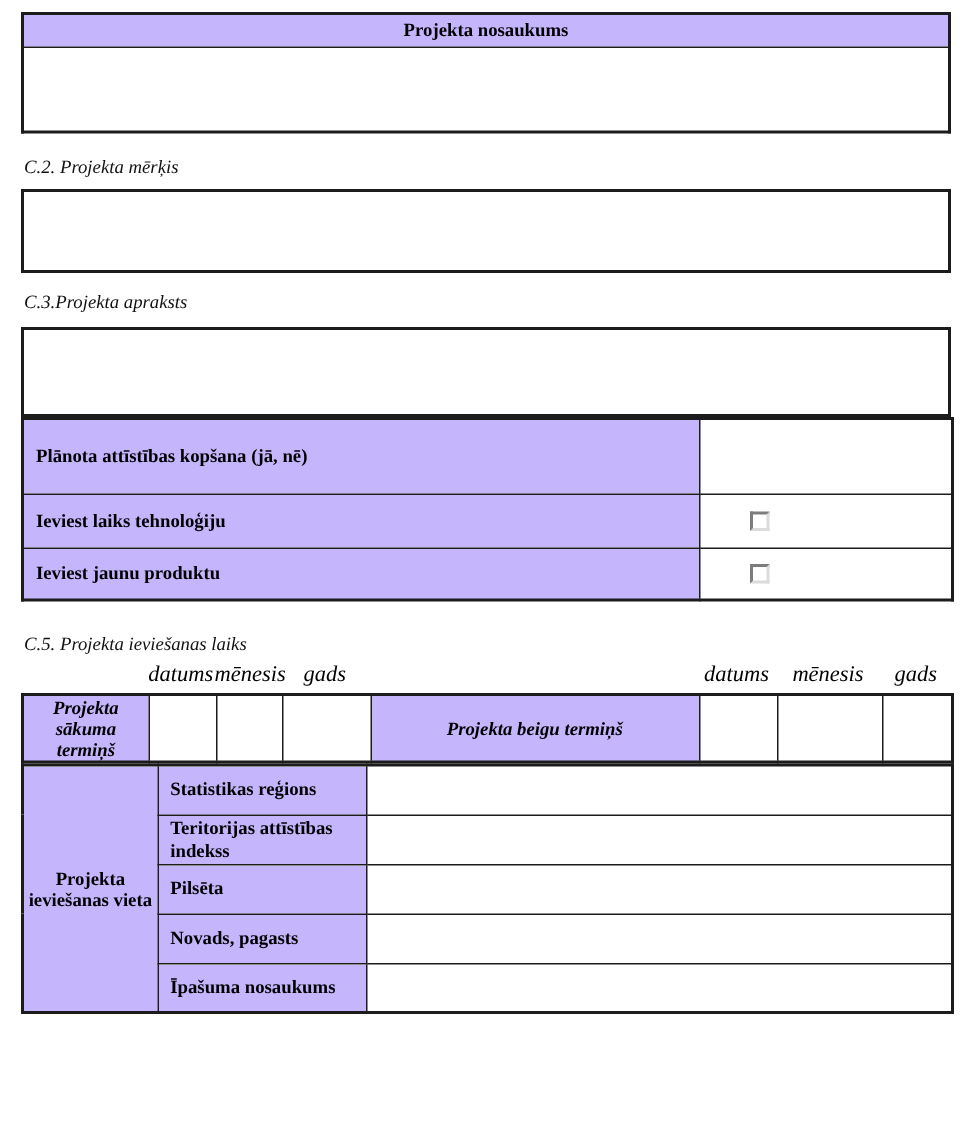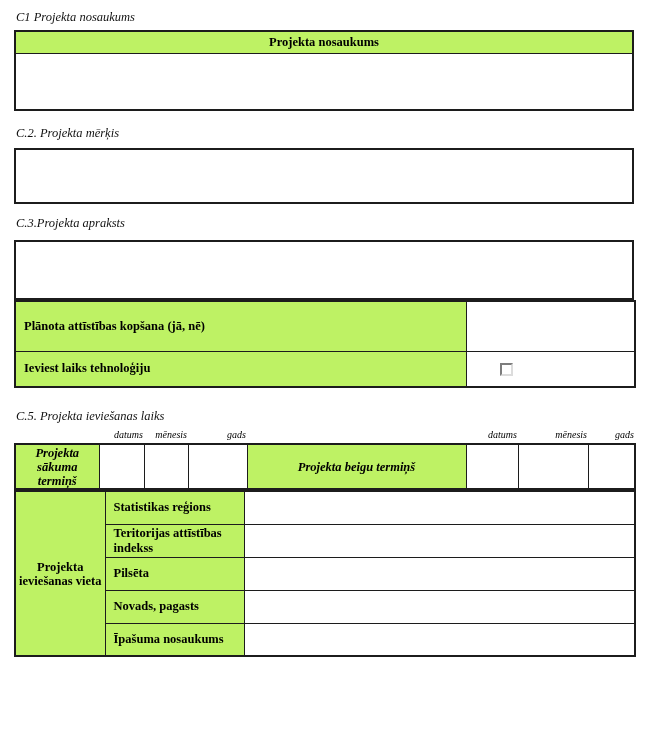--- a/index.html
+++ b/index.html
@@ -30,21 +30,21 @@
     table-layout: fixed;
     width: 620px;
     border: 2px solid #1c1c1c;
   }
   table.frm td {
     border: 1px solid #1c1c1c;
     font-size: 12.5px;
     vertical-align: middle;
     overflow: hidden;
   }
-  .gray { background: #bef264; margin-top: 16px; }
+  .gray { background: #c4b5fd; margin-top: 16px; }
   .white { background: #ffffff; }
   .bold { font-weight: bold; }
   .center { text-align: center; }
   .lpad { padding-left: 8px; padding-right: 6px; }
 
   
   .t1-head { height: 22px; }
   .t1-body { height: 57px; }
 
   
@@ -76,22 +76,22 @@
 
   
   .date-labels {
     display: flex;
     width: 620px;
     margin-bottom: 3px;
   }
   .date-labels span {
     display: block;
     font-style: italic;
-    font-size: 10px;
-    text-align: right;
+    font-size: 15px;
+    text-align: center;
   }
   .dl0 { width: 84px; } .dl1 { width: 45px; } .dl2 { width: 44px; }
   .dl3 { width: 59px; } .dl4 { width: 219px; } .dl5 { width: 52px; }
   .dl6 { width: 70px; } .dl7 { width: 47px; }
 
   .t5 col.c0 { width: 84px; }  .t5 col.c1 { width: 45px; }
   .t5 col.c2 { width: 44px; }  .t5 col.c3 { width: 59px; }
   .t5 col.c4 { width: 219px; } .t5 col.c5 { width: 52px; }
   .t5 col.c6 { width: 70px; }  .t5 col.c7 { width: 47px; }
   .t5 .r { height: 45px; font-style: italic; }
@@ -102,21 +102,20 @@
   .t6 col.c-lab { width: 139px; }
   .t6 col.c-val { width: 391px; }
   .t6 td { height: 33px; }
   .t6 .grp { line-height: 14px; padding: 0 3px; }
 </style>
 </head>
 <body>
 
 <div class="page">
 
-  <div class="sec-heading h-c1">C1 Projekta nosaukums</div>
   <table class="frm t1">
     <tbody>
         <tr>
       <td class="gray bold center t1-head">Projekta nosaukums</td>
     </tr>
     <tr>
       <td class="white t1-body"></td>
     </tr>
   </tbody>
     </table>
@@ -132,20 +131,26 @@
         <col class="c-label">
         <col class="c-val">
       </colgroup>
     <tbody>
         <tr class="r1">
       <td class="gray bold lpad">Plānota attīstības kopšana (jā, nē)</td>
       <td class="white"></td>
     </tr>
     <tr class="r2">
       <td class="gray bold lpad">Ieviest laiks tehnoloģiju</td>
+      <td class="white chk-cell">
+        <span class="checkbox"></span>
+      </td>
+    </tr>
+    <tr class="r3">
+      <td class="gray bold lpad">Ieviest jaunu produktu</td>
       <td class="white chk-cell">
         <span class="checkbox"></span>
       </td>
     </tr>
   </tbody>
     </table>
 
   <div class="sec-heading h-c5">C.5. Projekta ieviešanas laiks</div>
   <div class="date-labels">
     <span class="dl0"></span>

